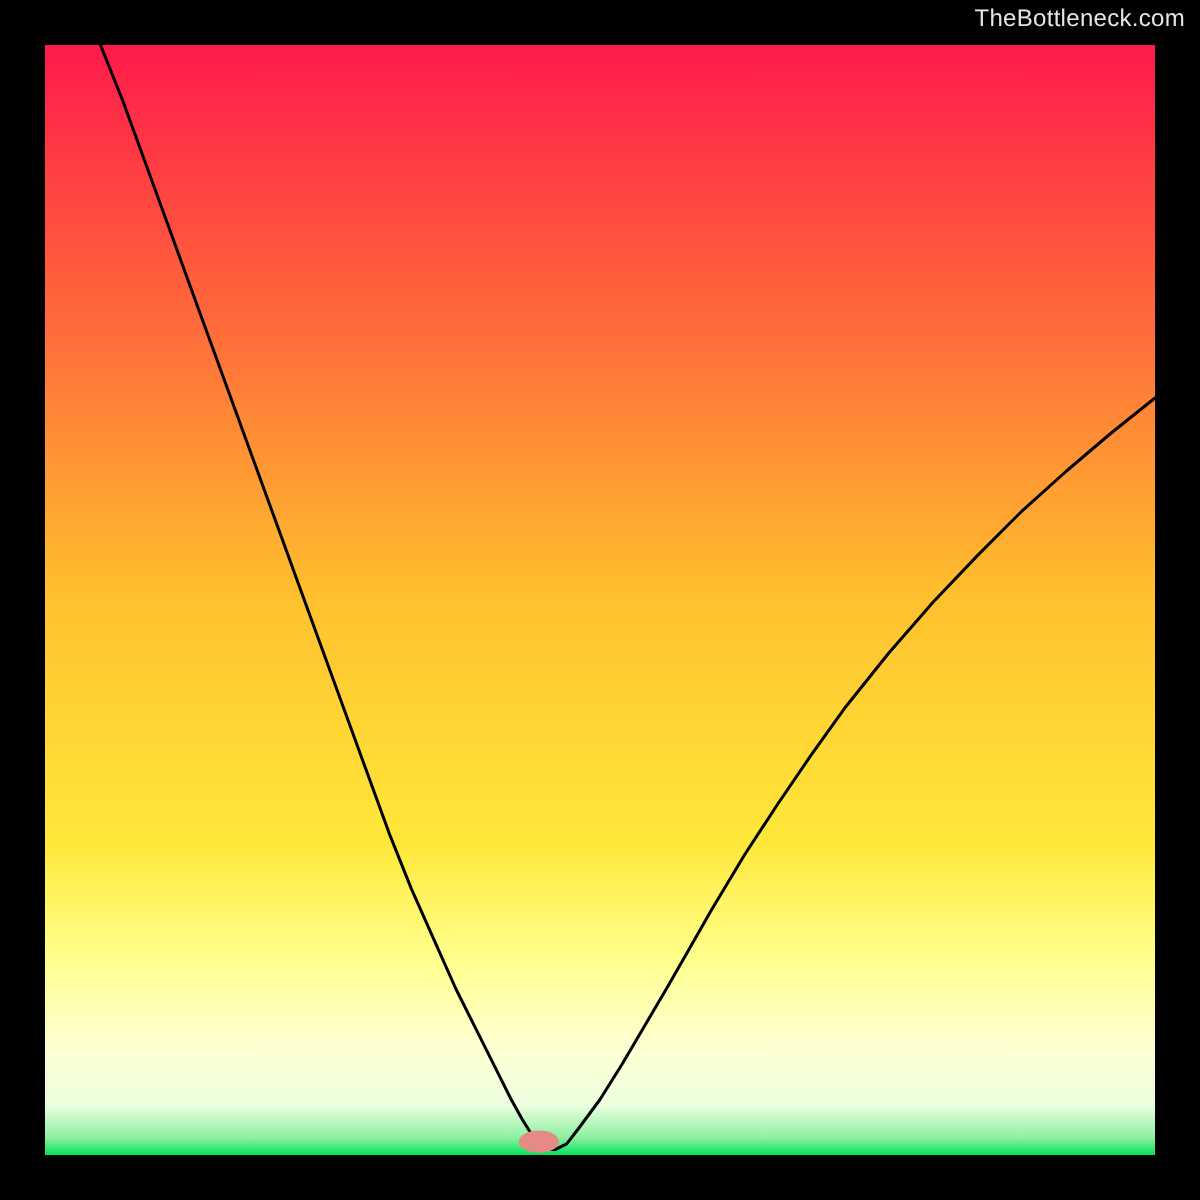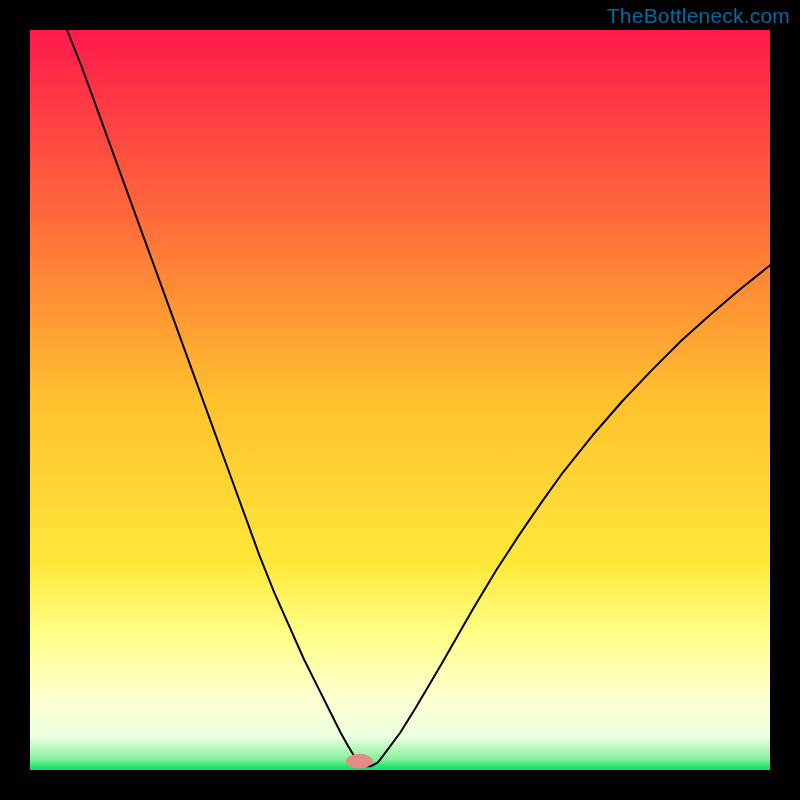--- a/index.html
+++ b/index.html
@@ -24,22 +24,22 @@
     left: 30px;
     top: 30px;
     width: 740px;
     height: 740px;
     
   }
   .watermark {
     position: absolute;
     top: 4px;
     right: 10px;
-    color: #0369a1;
-    font-size: 21px;
+    color: #e5e5e5;
+    font-size: 16px;
     font-weight: 500;
     letter-spacing: 0.2px;
     font-family: Arial, Helvetica, sans-serif;
   }
   svg {
     display: block;
   }
 </style>
 </head>
 <body>

